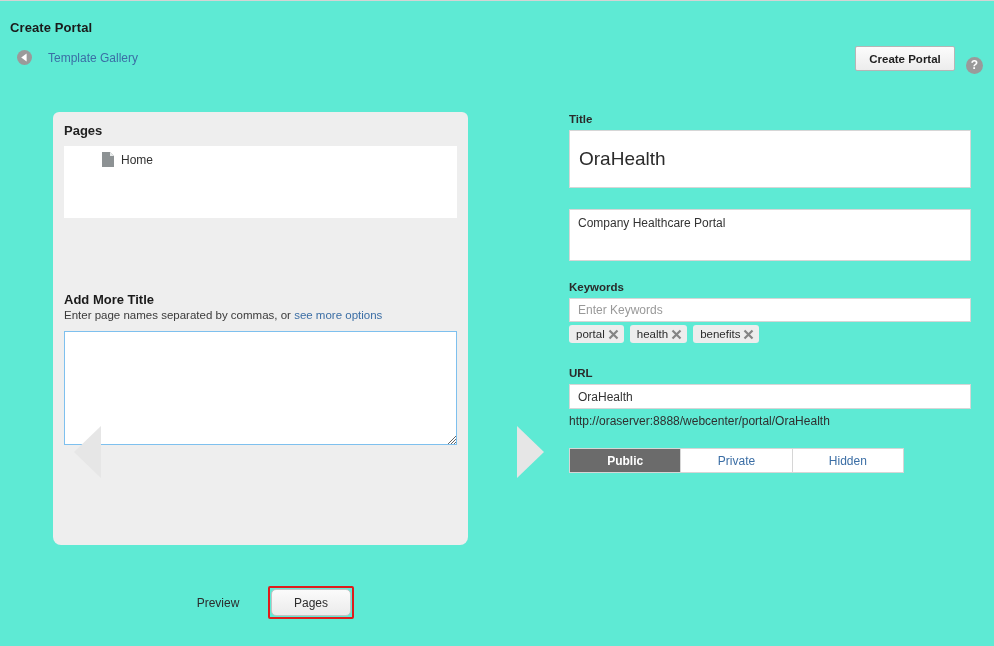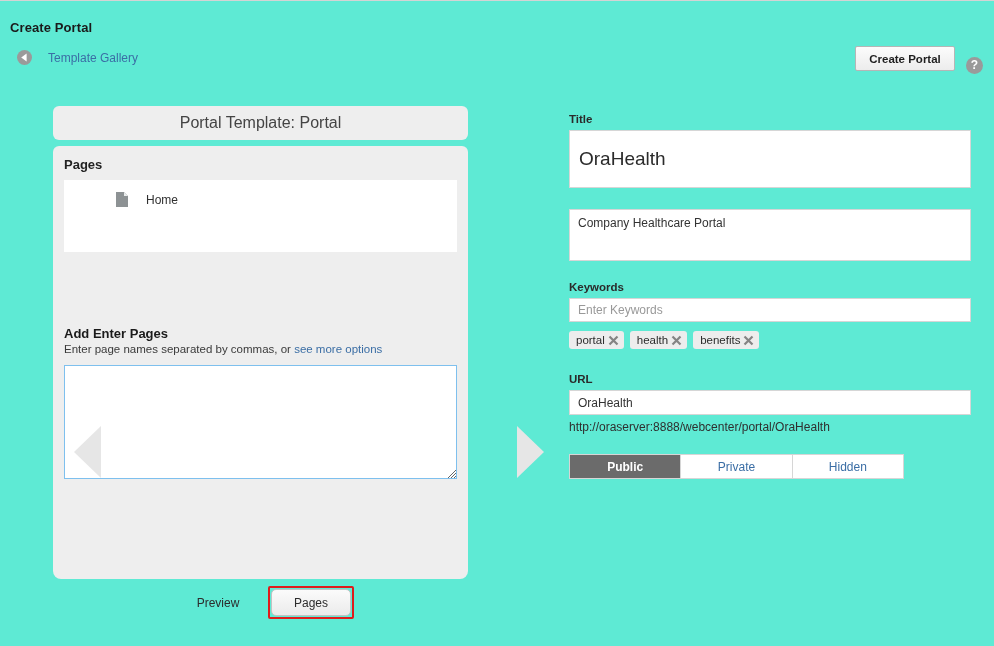--- a/index.html
+++ b/index.html
@@ -129,24 +129,24 @@
     position: absolute;
     left: 11px;
     top: 34px;
     right: 11px;
     background: #ffffff;
     height: 72px;
     box-sizing: border-box;
   }
   .page-row {
     display: flex;
-    align-items: flex-end;
-    gap: 18px;
+    align-items: center;
+    gap: 7px;
     height: 27px;
-    padding-left: 52px;
+    padding-left: 38px;
     cursor: pointer;
   }
   .doc-icon {
     width: 12px;
     height: 15px;
     flex: 0 0 auto;
   }
   .page-row-label {
     font-size: 12px;
     color: #303030;
@@ -297,21 +297,21 @@
   #url-input {
     height: 25px;
     font-size: 12px;
     padding: 0 8px;
   }
   .spacer-21 { height: 21px; }
   .spacer-24 { height: 24px; }
   .spacer-17 { height: 17px; }
 
   .tag-row {
-    margin-top: 9px;
+    margin-top: 3px;
     display: flex;
     gap: 6px;
   }
   .tag {
     display: inline-flex;
     align-items: center;
     gap: 2px;
     background: #ededed;
     border-radius: 3px;
     height: 18px;
@@ -375,38 +375,37 @@
       </svg>
     </span>
     <span class="back-label">Template Gallery</span>
   </a>
 
   <button class="create-portal-btn">Create Portal</button>
 
   <div class="help-icon">?</div>
 
   <div class="template-wrap">
-    <div class="template-title">Portal Template: Portal</div>
 
     <div class="template-body">
       <div class="pages-label">Pages</div>
 
       <div class="page-list">
         <div class="page-row">
           <span class="doc-icon">
             <svg width="12" height="15" viewBox="0 0 12 15">
               <path d="M0,0 L8,0 L12,4 L12,15 L0,15 Z" fill="#8d9294"></path>
               <path d="M8,0 L12,4 L8,4 Z" fill="#e9ecec"></path>
             </svg>
           </span>
           <span class="page-row-label">Home</span>
         </div>
       </div>
 
-      <div class="add-pages-title">Add Enter Pages</div>
+      <div class="add-pages-title">Add More Title</div>
       <div class="add-pages-sub">
         <span>Enter page names separated by commas, or </span><a>see more options</a>
       </div>
 
       <textarea class="pages-textarea" placeholder="" style=""></textarea>
       <span class="grip">
         <svg width="11" height="11" viewBox="0 0 11 11">
           <path d="M10,2 L2,10 M10,5 L5,10 M10,8 L8,10" stroke="#666" stroke-width="1" fill="none"></path>
         </svg>
       </span>

